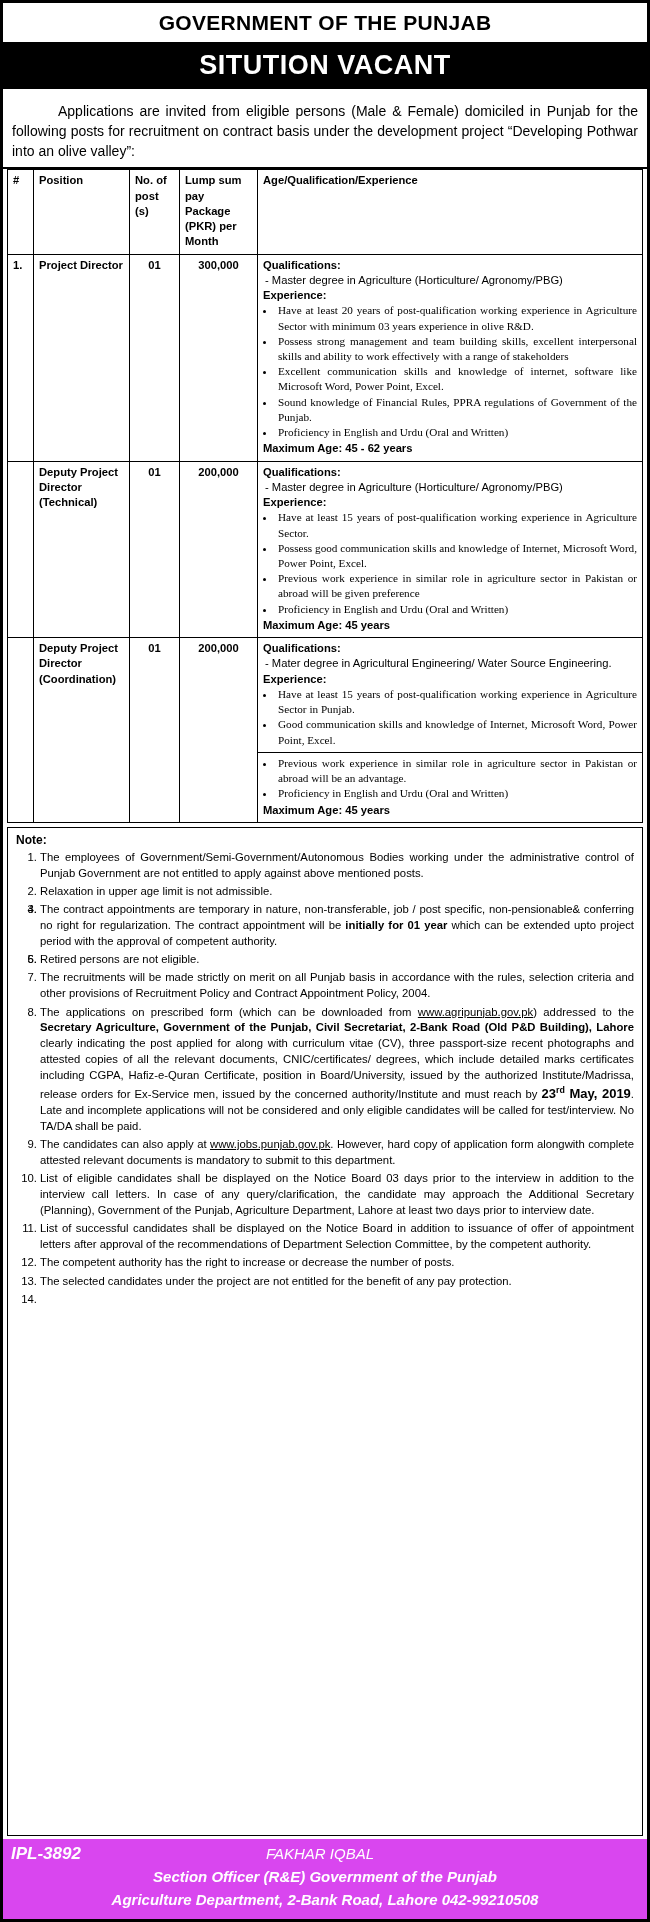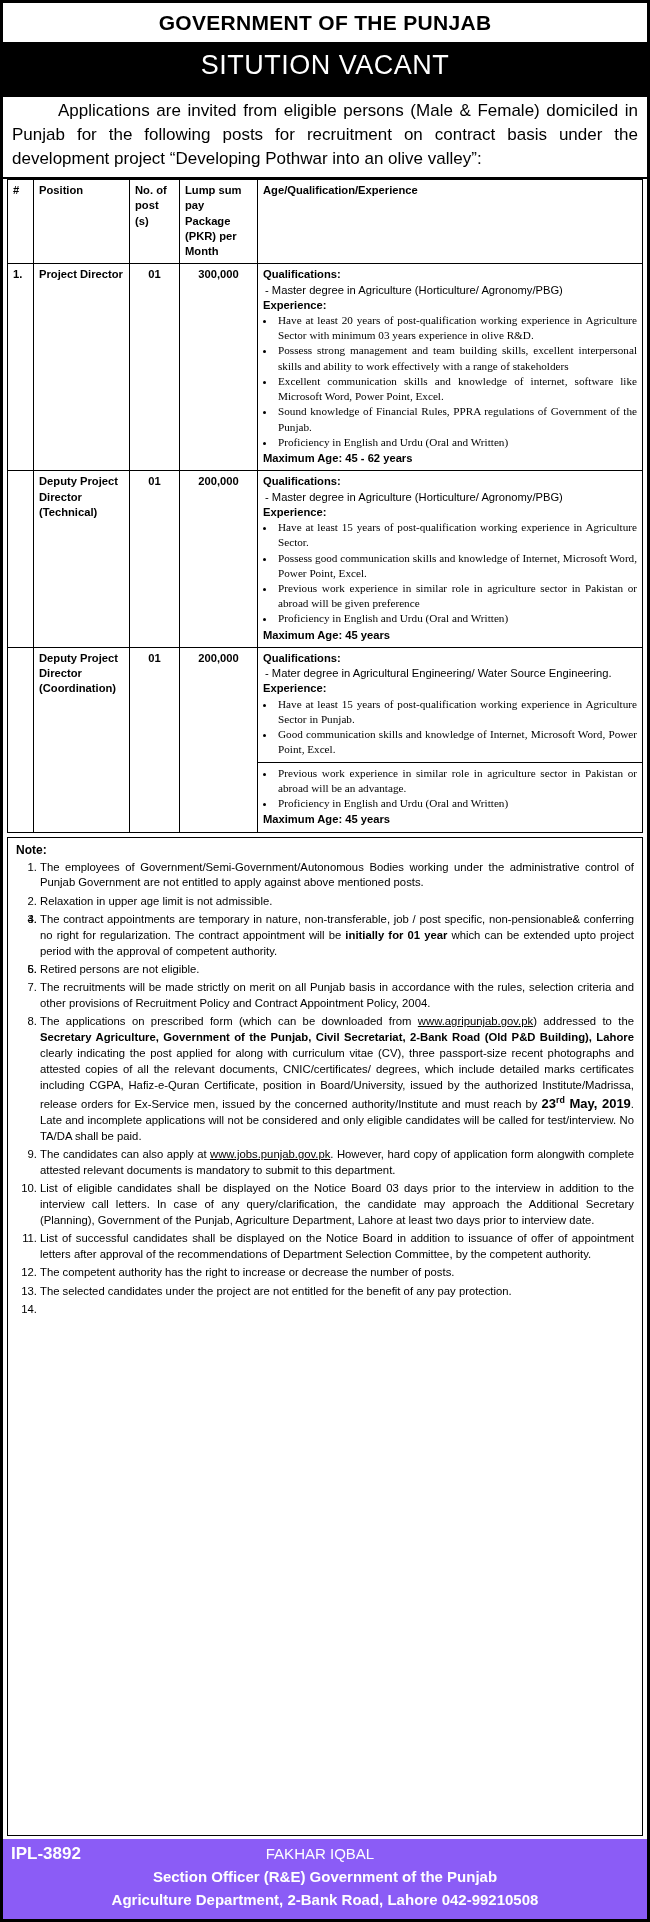--- a/index.html
+++ b/index.html
@@ -30,29 +30,29 @@
     font-size: 21px;
     font-weight: bold;
     letter-spacing: 0.3px;
     line-height: 1.18;
   }
 
   .banner {
     background: #000;
     color: #fff;
     text-align: center;
-    padding: 6px 0 16px 0;
+    padding: 6px 0 8px 0;
     font-size: 27px;
-    font-weight: normal;
+    font-weight: bold;
     letter-spacing: 0.5px;
   }
 
   .intro {
-    padding: 2px 9px 6px 9px;
-    font-size: 17px;
+    padding: 13px 9px 6px 9px;
+    font-size: 14px;
     line-height: 1.42;
     text-align: justify;
     border-bottom: 2px solid #000;
   }
   .intro .indent { display: inline-block; width: 46px; }
 
   
   .tbl-wrap { padding: 0 4px; }
   table.jobs {
     width: 100%;
@@ -124,24 +124,25 @@
     left: 0;
     width: 21px;
     text-align: right;
   }
   .b { font-weight: bold; }
   .u { text-decoration: underline; }
   sup { font-size: 0.68em; vertical-align: super; }
 
   
   .footer {
-    background: #8b5cf6;
+    background: #d946ef;
     color: #fff;
     padding: 5px 8px 8px 8px;
     margin-top: 3px;
+    font-style: italic;
   }
   .footer-top {
     display: flex;
     align-items: baseline;
   }
   .ipl { font-size: 17px; font-weight: bold; }
   .signer {
     flex: 1;
     text-align: center;
     font-size: 15px;

